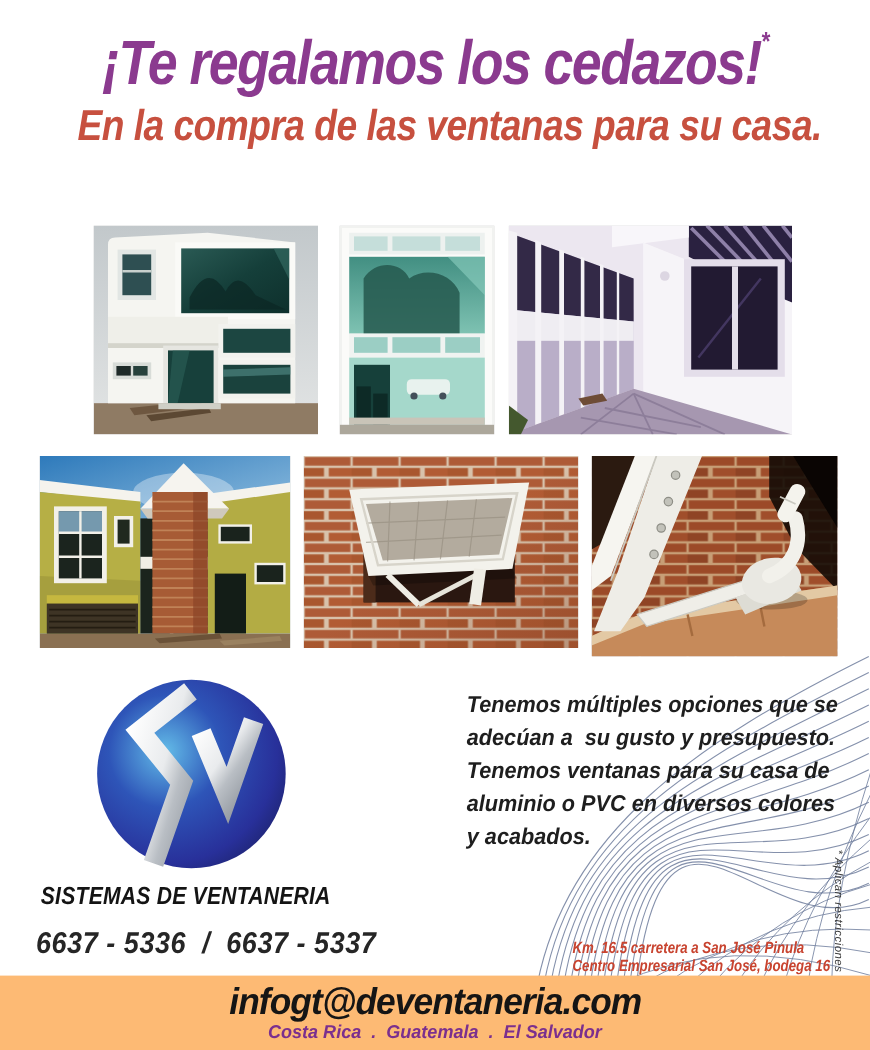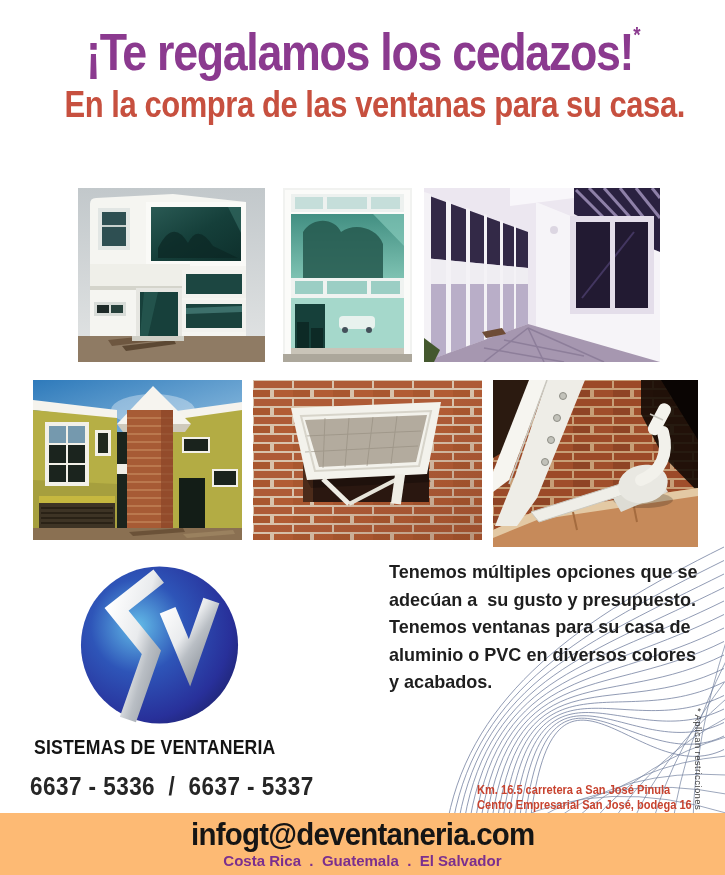--- a/index.html
+++ b/index.html
@@ -1,17 +1,17 @@
 <!DOCTYPE html>
 <html><head>
 <meta charset="utf-8">
 <style>
   * { margin:0; padding:0; box-sizing:border-box; }
   body { background:#ffffff; font-family:"Liberation Sans", sans-serif; }
-  .poster { position:relative; width:725px; height:875px; background:#ffffff; overflow:hidden; margin:0 auto; }
+  .poster { position:relative; width:725px; height:875px; background:#ffffff; overflow:hidden; margin:0 auto;font-style:italic; }
 
   
   .title { position:absolute; top:22px; left:0; width:725px; text-align:center; z-index:3; }
   .title .t-main { display:inline-block; white-space:nowrap; font-size:52px; font-weight:bold;
                    color:#8B3A8F; letter-spacing:-1.5px; transform:scaleX(0.86); }
   .title sup { font-size:0.42em; vertical-align:28px; }
   .subtitle { position:absolute; top:84px; left:0; width:725px; text-align:center; z-index:3;padding-left:14px; }
   .subtitle .s-main { display:inline-block; white-space:nowrap; font-size:36px; font-weight:bold;
                       color:#C7503F; letter-spacing:-0.5px; transform:scaleX(0.86); }
 
@@ -31,21 +31,21 @@
   
   .logo { position:absolute; left:76px; top:564px; width:167px; height:162px; z-index:2; }
   .company { position:absolute; left:34px; top:735px; z-index:3; white-space:nowrap;
              font-size:20.5px; font-weight:bold; color:#141414; letter-spacing:0.2px;
              transform:scaleX(0.86); transform-origin:left center; }
   .phones { position:absolute; left:30px; top:772px; z-index:3; white-space:pre;
             font-size:25px; font-weight:bold; color:#262626; letter-spacing:0.5px;
             transform:scaleX(0.9); transform-origin:left center; }
 
   
-  .promo { position:absolute; left:389px; top:558px; z-index:3; }
+  .promo { position:absolute; left:389px; top:574px; z-index:3; }
   .promo-line { white-space:pre; font-size:19px; line-height:27.5px; font-weight:bold;
                 color:#1E1E1E; transform:scaleX(0.95); transform-origin:left center; }
 
   
   .address { position:absolute; left:477px; top:783px; z-index:4; }
   .address-line { white-space:nowrap; font-size:13.5px; line-height:14.5px; font-weight:bold;
                   color:#C8432F; transform:scaleX(0.82); transform-origin:left center; }
 
   
   .disclaimer { position:absolute; left:693px; top:708px; height:110px; z-index:4;

